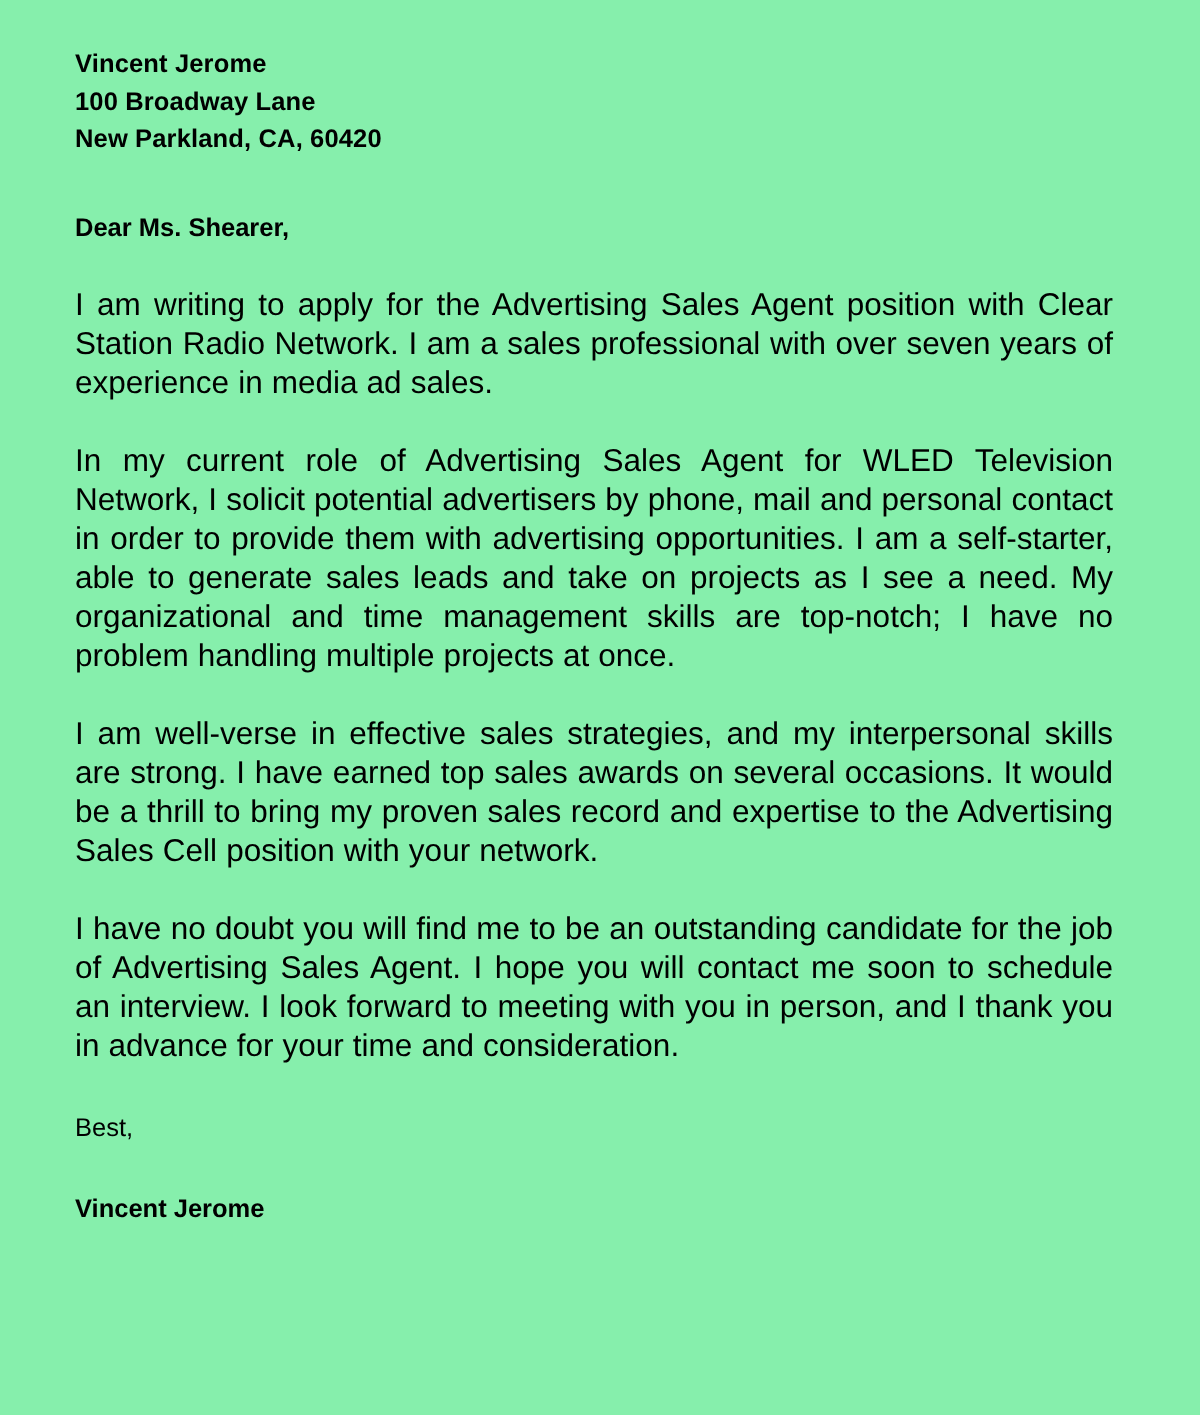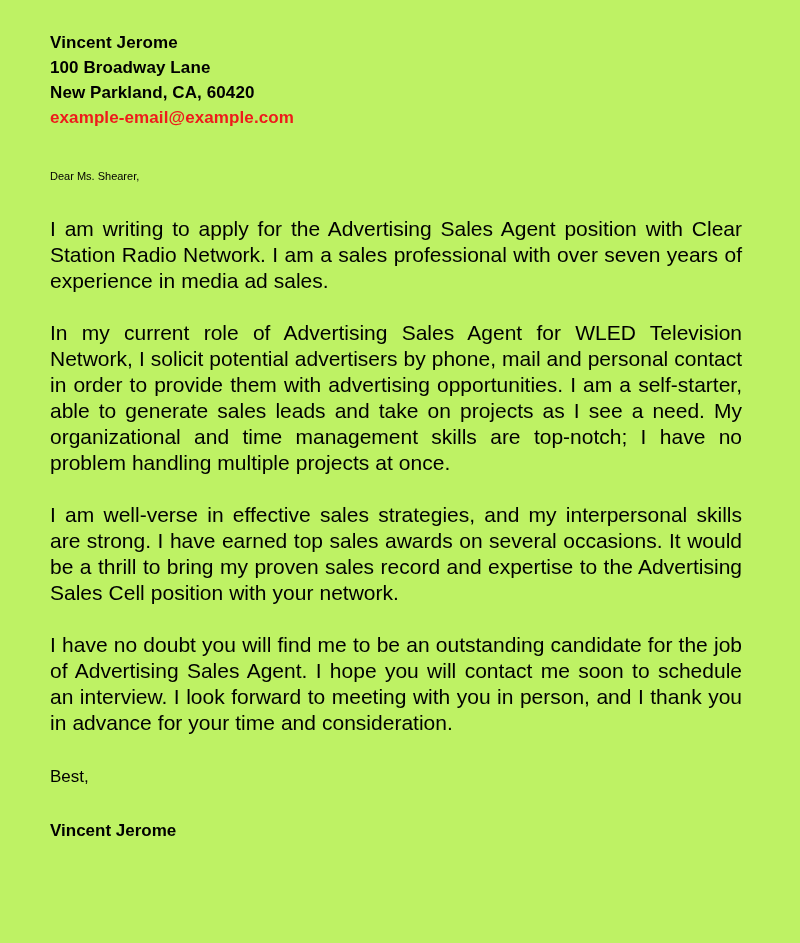--- a/index.html
+++ b/index.html
@@ -12,21 +12,21 @@
     width: 800px;
     height: 943px;
     font-family: "Liberation Sans", sans-serif;
     color: #000000;
     -webkit-font-smoothing: antialiased;
   }
   .page {
     position: relative;
     width: 800px;
     height: 943px;
-    background: #bef264;
+    background: #86efac;
     box-sizing: border-box;
     padding: 30px 58px 0 50px;
     overflow: hidden;
   }
   .letter {
     width: 692px;
   }
 
   
   .sender-block {
@@ -44,22 +44,22 @@
     font-size: 17px;
     font-weight: bold;
     line-height: 25px;
     letter-spacing: 0.1px;
     white-space: pre;
     color: #ee1b1b;
   }
 
   
   .salutation {
-    font-size: 11px;
-    font-weight: normal;
+    font-size: 17px;
+    font-weight: bold;
     line-height: 25px;
     margin-top: 34px;
     white-space: pre;
   }
 
   
   .body-paragraph {
     font-size: 21px;
     font-weight: normal;
     line-height: 26px;
@@ -91,21 +91,20 @@
 </head>
 <body>
 
 <div class="page">
   <div class="letter">
 
     <div class="sender-block">
       <div class="sender-line">Vincent Jerome</div>
       <div class="sender-line">100 Broadway Lane</div>
       <div class="sender-line">New Parkland, CA, 60420</div>
-      <div class="sender-email">example-email@example.com</div>
     </div>
 
     <div class="salutation">Dear Ms. Shearer,</div>
 
     <p class="body-paragraph first">I am writing to apply for the Advertising Sales Agent position with Clear Station Radio Network. I am a sales professional with over seven years of experience in media ad sales.</p>
     <p class="body-paragraph">In my current role of Advertising Sales Agent for WLED Television Network, I solicit potential advertisers by phone, mail and personal contact in order to provide them with advertising opportunities. I am a self-starter, able to generate sales leads and take on projects as I see a need. My organizational and time management skills are top-notch; I have no problem handling multiple projects at once.</p>
     <p class="body-paragraph">I am well-verse in effective sales strategies, and my interpersonal skills are strong. I have earned top sales awards on several occasions. It would be a thrill to bring my proven sales record and expertise to the Advertising Sales Cell position with your network.</p>
     <p class="body-paragraph">I have no doubt you will find me to be an outstanding candidate for the job of Advertising Sales Agent. I hope you will contact me soon to schedule an interview. I look forward to meeting with you in person, and I thank you in advance for your time and consideration.</p>
 
     <div class="closing">Best,</div>

